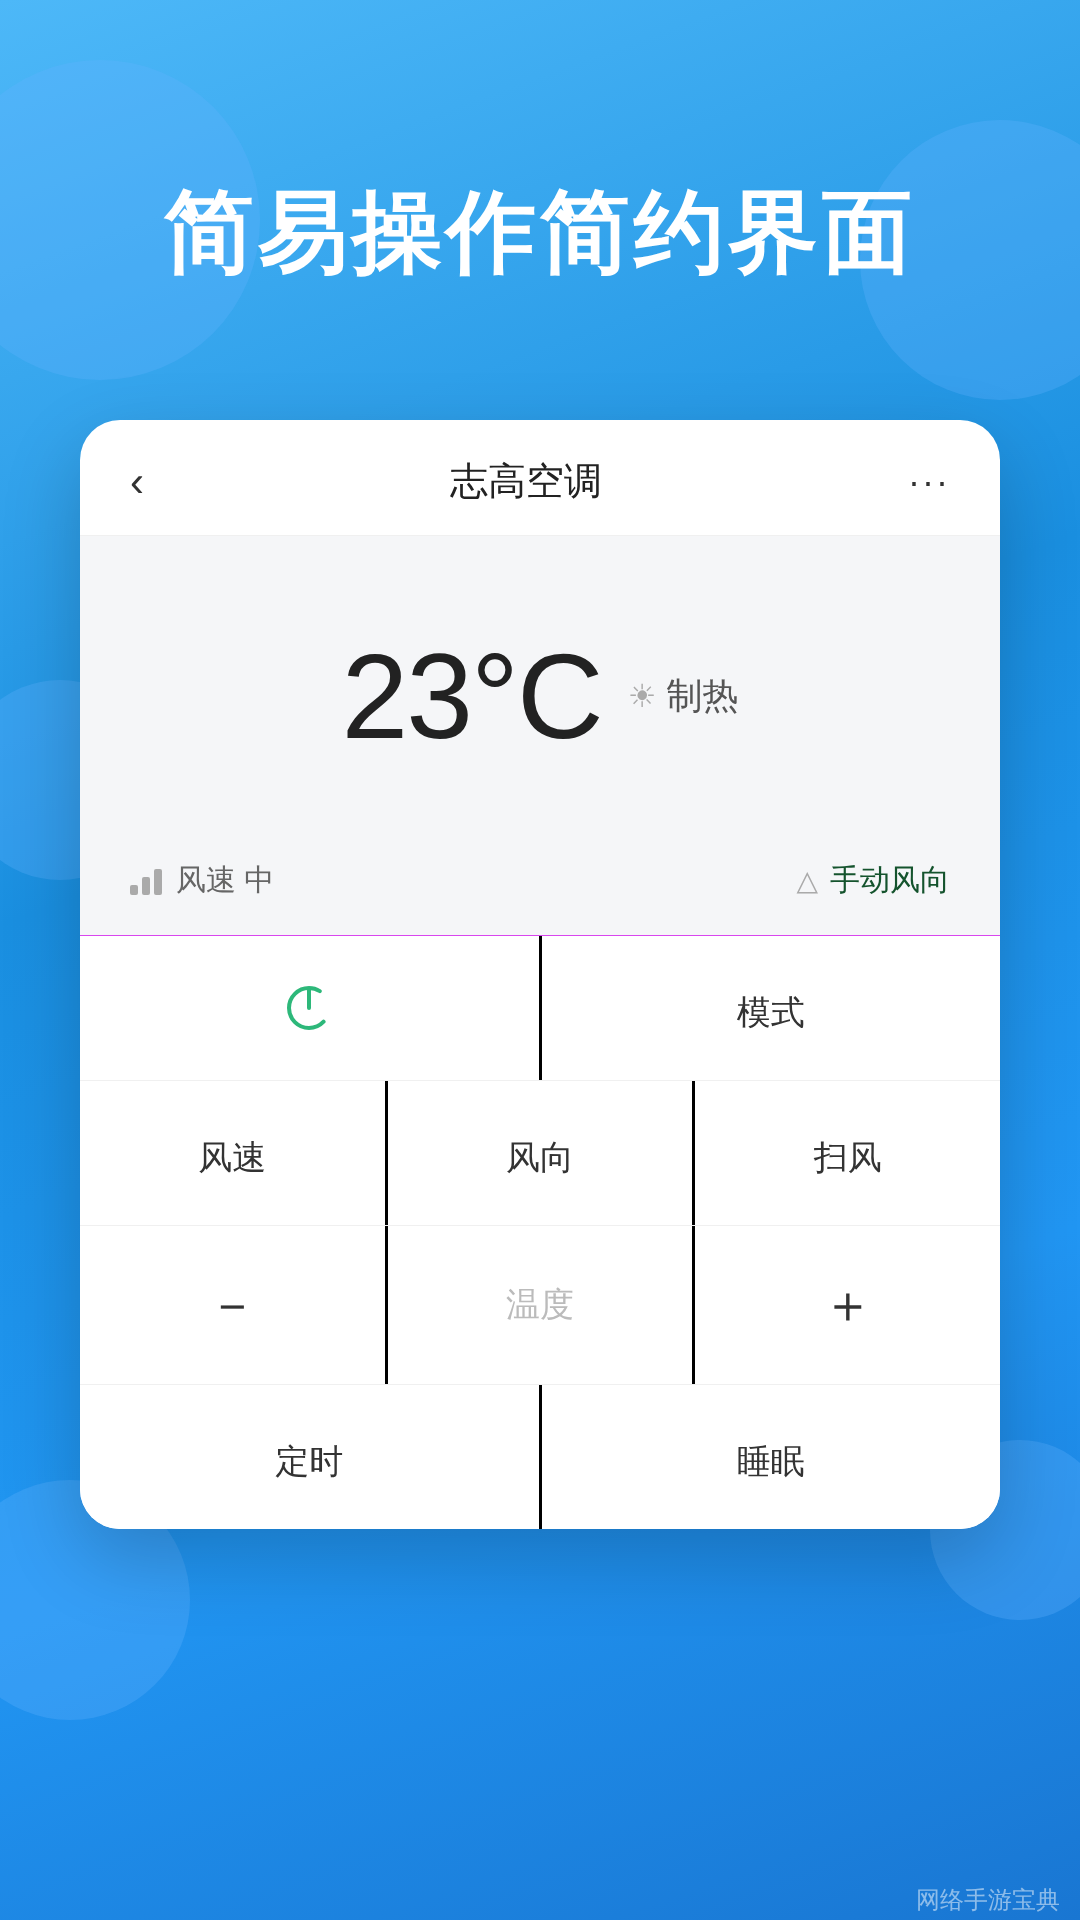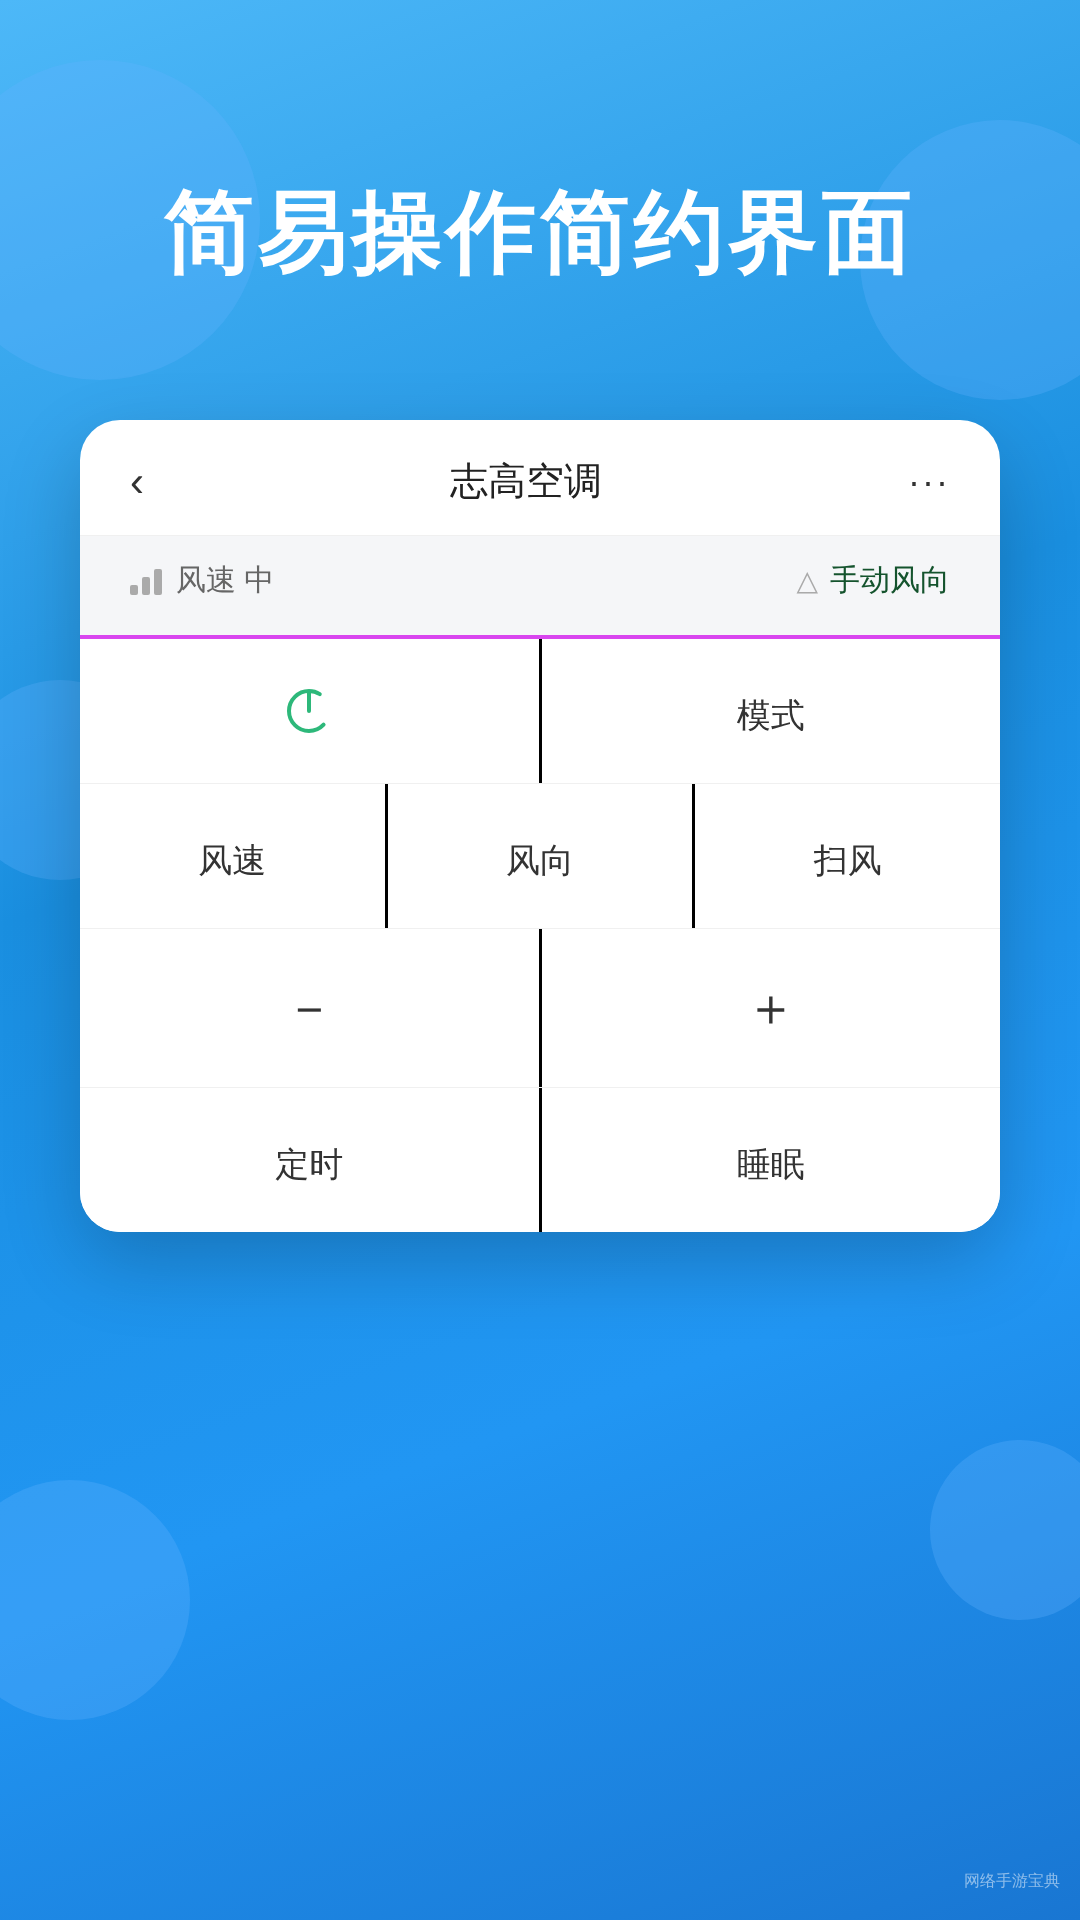--- a/index.html
+++ b/index.html
@@ -149,21 +149,21 @@
       color: #555;
     }
 
     
     .fan-bar {
       background: #f5f6f8;
       padding: 24px 50px 34px;
       display: flex;
       justify-content: space-between;
       align-items: center;
-      border-bottom: 4px solid #d946ef;
+      border-bottom: 1px solid #d946ef;
     }
     .fan-speed {
       display: flex;
       align-items: center;
       gap: 14px;
     }
     .fan-bars-icon {
       display: flex;
       align-items: flex-end;
       gap: 4px;
@@ -247,23 +247,23 @@
     }
 
     
     .last-row {
       border-bottom: none;
     }
 
     
     .watermark {
       position: absolute;
-      bottom: 28px;
+      bottom: 4px;
       right: 20px;
-      font-size: 16px;
+      font-size: 24px;
       color: rgba(255,255,255,0.5);
     }
   </style>
 </head>
 <body>
 
 <div class="deco-circle deco-circle-1"></div>
 <div class="deco-circle deco-circle-2"></div>
 <div class="deco-circle deco-circle-3"></div>
 <div class="deco-circle deco-circle-4"></div>
@@ -275,20 +275,29 @@
 
 <div class="phone-card">
 
   <div class="card-header">
     <span class="card-back-btn">‹</span>
     <span class="card-title">志高空调</span>
     <span class="card-more-btn">···</span>
   </div>
 
 
+  <div class="temp-display-area">
+    <div class="temp-main">
+      <span class="temp-value">23°C</span>
+      <div class="temp-mode">
+        <span class="sun-icon">☀</span>
+        <span class="temp-mode-label">制热</span>
+      </div>
+    </div>
+  </div>
 
   <div class="fan-bar">
     <div class="fan-speed">
       <div class="fan-bars-icon">
         <div class="fan-bar-seg"></div>
         <div class="fan-bar-seg"></div>
         <div class="fan-bar-seg"></div>
       </div>
       <span class="fan-speed-label">风速 中</span>
     </div>
@@ -322,20 +331,23 @@
       <div class="grid-cell">
         <span class="grid-cell-label">扫风</span>
       </div>
     </div>
 
     <div class="grid-row">
       <div class="grid-cell">
         <span class="temp-minus">－</span>
       </div>
       <div class="grid-cell">
+        <span class="temp-center-label">温度</span>
+      </div>
+      <div class="grid-cell">
         <span class="temp-plus">＋</span>
       </div>
     </div>
 
     <div class="grid-row last-row">
       <div class="grid-cell">
         <span class="grid-cell-label">定时</span>
       </div>
       <div class="grid-cell">
         <span class="grid-cell-label">睡眠</span>

